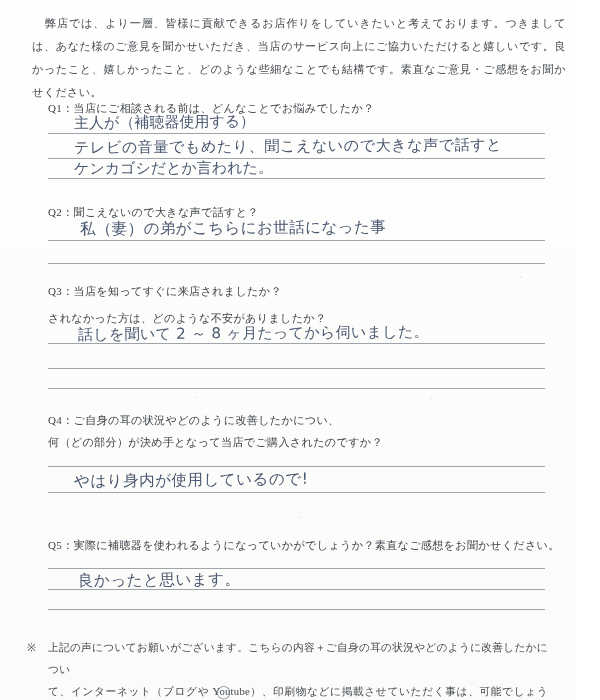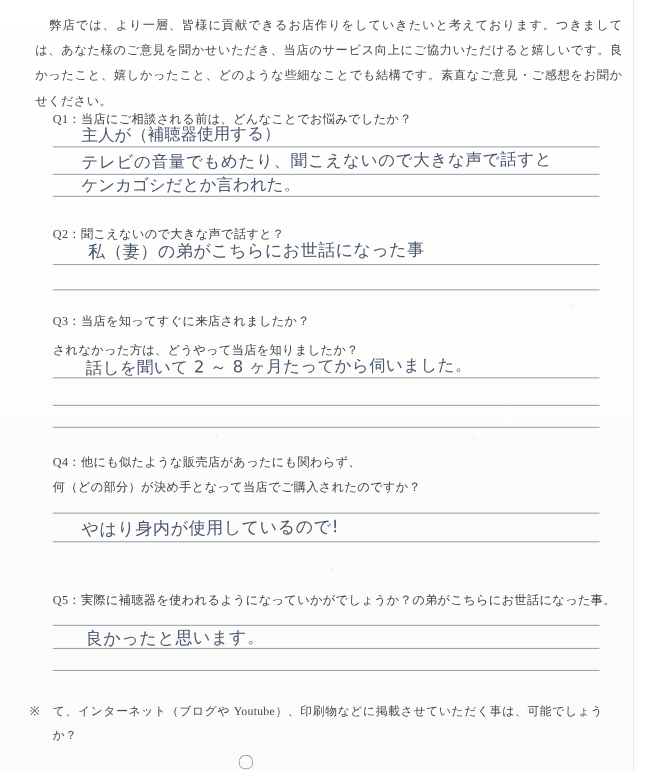--- a/index.html
+++ b/index.html
@@ -125,48 +125,49 @@
     <div class="qtext" style="left:48px;top:205px;"><span>Q2：</span><span>聞こえないので大きな声で話すと？</span></div>
 
     <div class="rule" style="top:240px;"></div>
     <div class="rule" style="top:263px;"></div>
 
     <div class="hw" style="left:80px;top:218px;font-size:15.5px;letter-spacing:0.4px;transform:rotate(-0.4deg);">私（妻）の弟がこちらにお世話になった事</div>
   </div>
 
   <div class="qblock">
     <div class="qtext" style="left:48px;top:284px;"><span>Q3：</span><span>当店を知ってすぐに来店されましたか？</span></div>
-    <div class="qtext" style="left:48px;top:311px;">されなかった方は、どうやって当店を知りましたか？</div>
+    <div class="qtext" style="left:48px;top:311px;">されなかった方は、どのような不安がありましたか？</div>
 
     <div class="rule" style="top:343px;"></div>
     <div class="rule" style="top:368px;"></div>
     <div class="rule" style="top:388px;"></div>
 
     <div class="hw" style="left:78px;top:324px;font-size:15px;letter-spacing:0.3px;transform:rotate(-0.5deg);">話しを聞いて 2 ～ 8 ヶ月たってから伺いました。</div>
   </div>
 
   <div class="qblock">
-    <div class="qtext" style="left:48px;top:413px;"><span>Q4：</span><span>他にも似たような販売店があったにも関わらず、</span></div>
+    <div class="qtext" style="left:48px;top:413px;"><span>Q4：</span><span>ご自身の耳の状況やどのように改善したかについ、</span></div>
     <div class="qtext" style="left:48px;top:435px;font-family:Liberation Serif, serif;">何（どの部分）が決め手となって当店でご購入されたのですか？</div>
 
     <div class="rule" style="top:466px;"></div>
     <div class="rule" style="top:492px;"></div>
 
     <div class="hw" style="left:74px;top:470px;font-size:15.5px;letter-spacing:0.5px;transform:rotate(-0.6deg);">やはり身内が使用しているので!</div>
   </div>
 
   <div class="qblock">
-    <div class="qtext" style="left:48px;top:538px;"><span>Q5：</span><span>実際に補聴器を使われるようになっていかがでしょうか？の弟がこちらにお世話になった事。</span></div>
+    <div class="qtext" style="left:48px;top:538px;"><span>Q5：</span><span>実際に補聴器を使われるようになっていかがでしょうか？素直なご感想をお聞かせください。</span></div>
 
     <div class="rule" style="top:568px;"></div>
     <div class="rule" style="top:589px;"></div>
     <div class="rule" style="top:609px;"></div>
 
     <div class="hw" style="left:78px;top:570px;font-size:15.5px;letter-spacing:0.5px;transform:rotate(-0.5deg);">良かったと思います。</div>
   </div>
 
   <div class="footer-note">
     <span class="mark">※</span>
+    <div>上記の声についてお願いがございます。こちらの内容＋ご自身の耳の状況やどのように改善したかについ</div>
     <div>て、インターネット（ブログや Youtube）、印刷物などに掲載させていただく事は、可能でしょうか？</div>
 
   </div>
   <div class="footer-mark-hw">〇</div>
 </div>
 
 </body></html>

